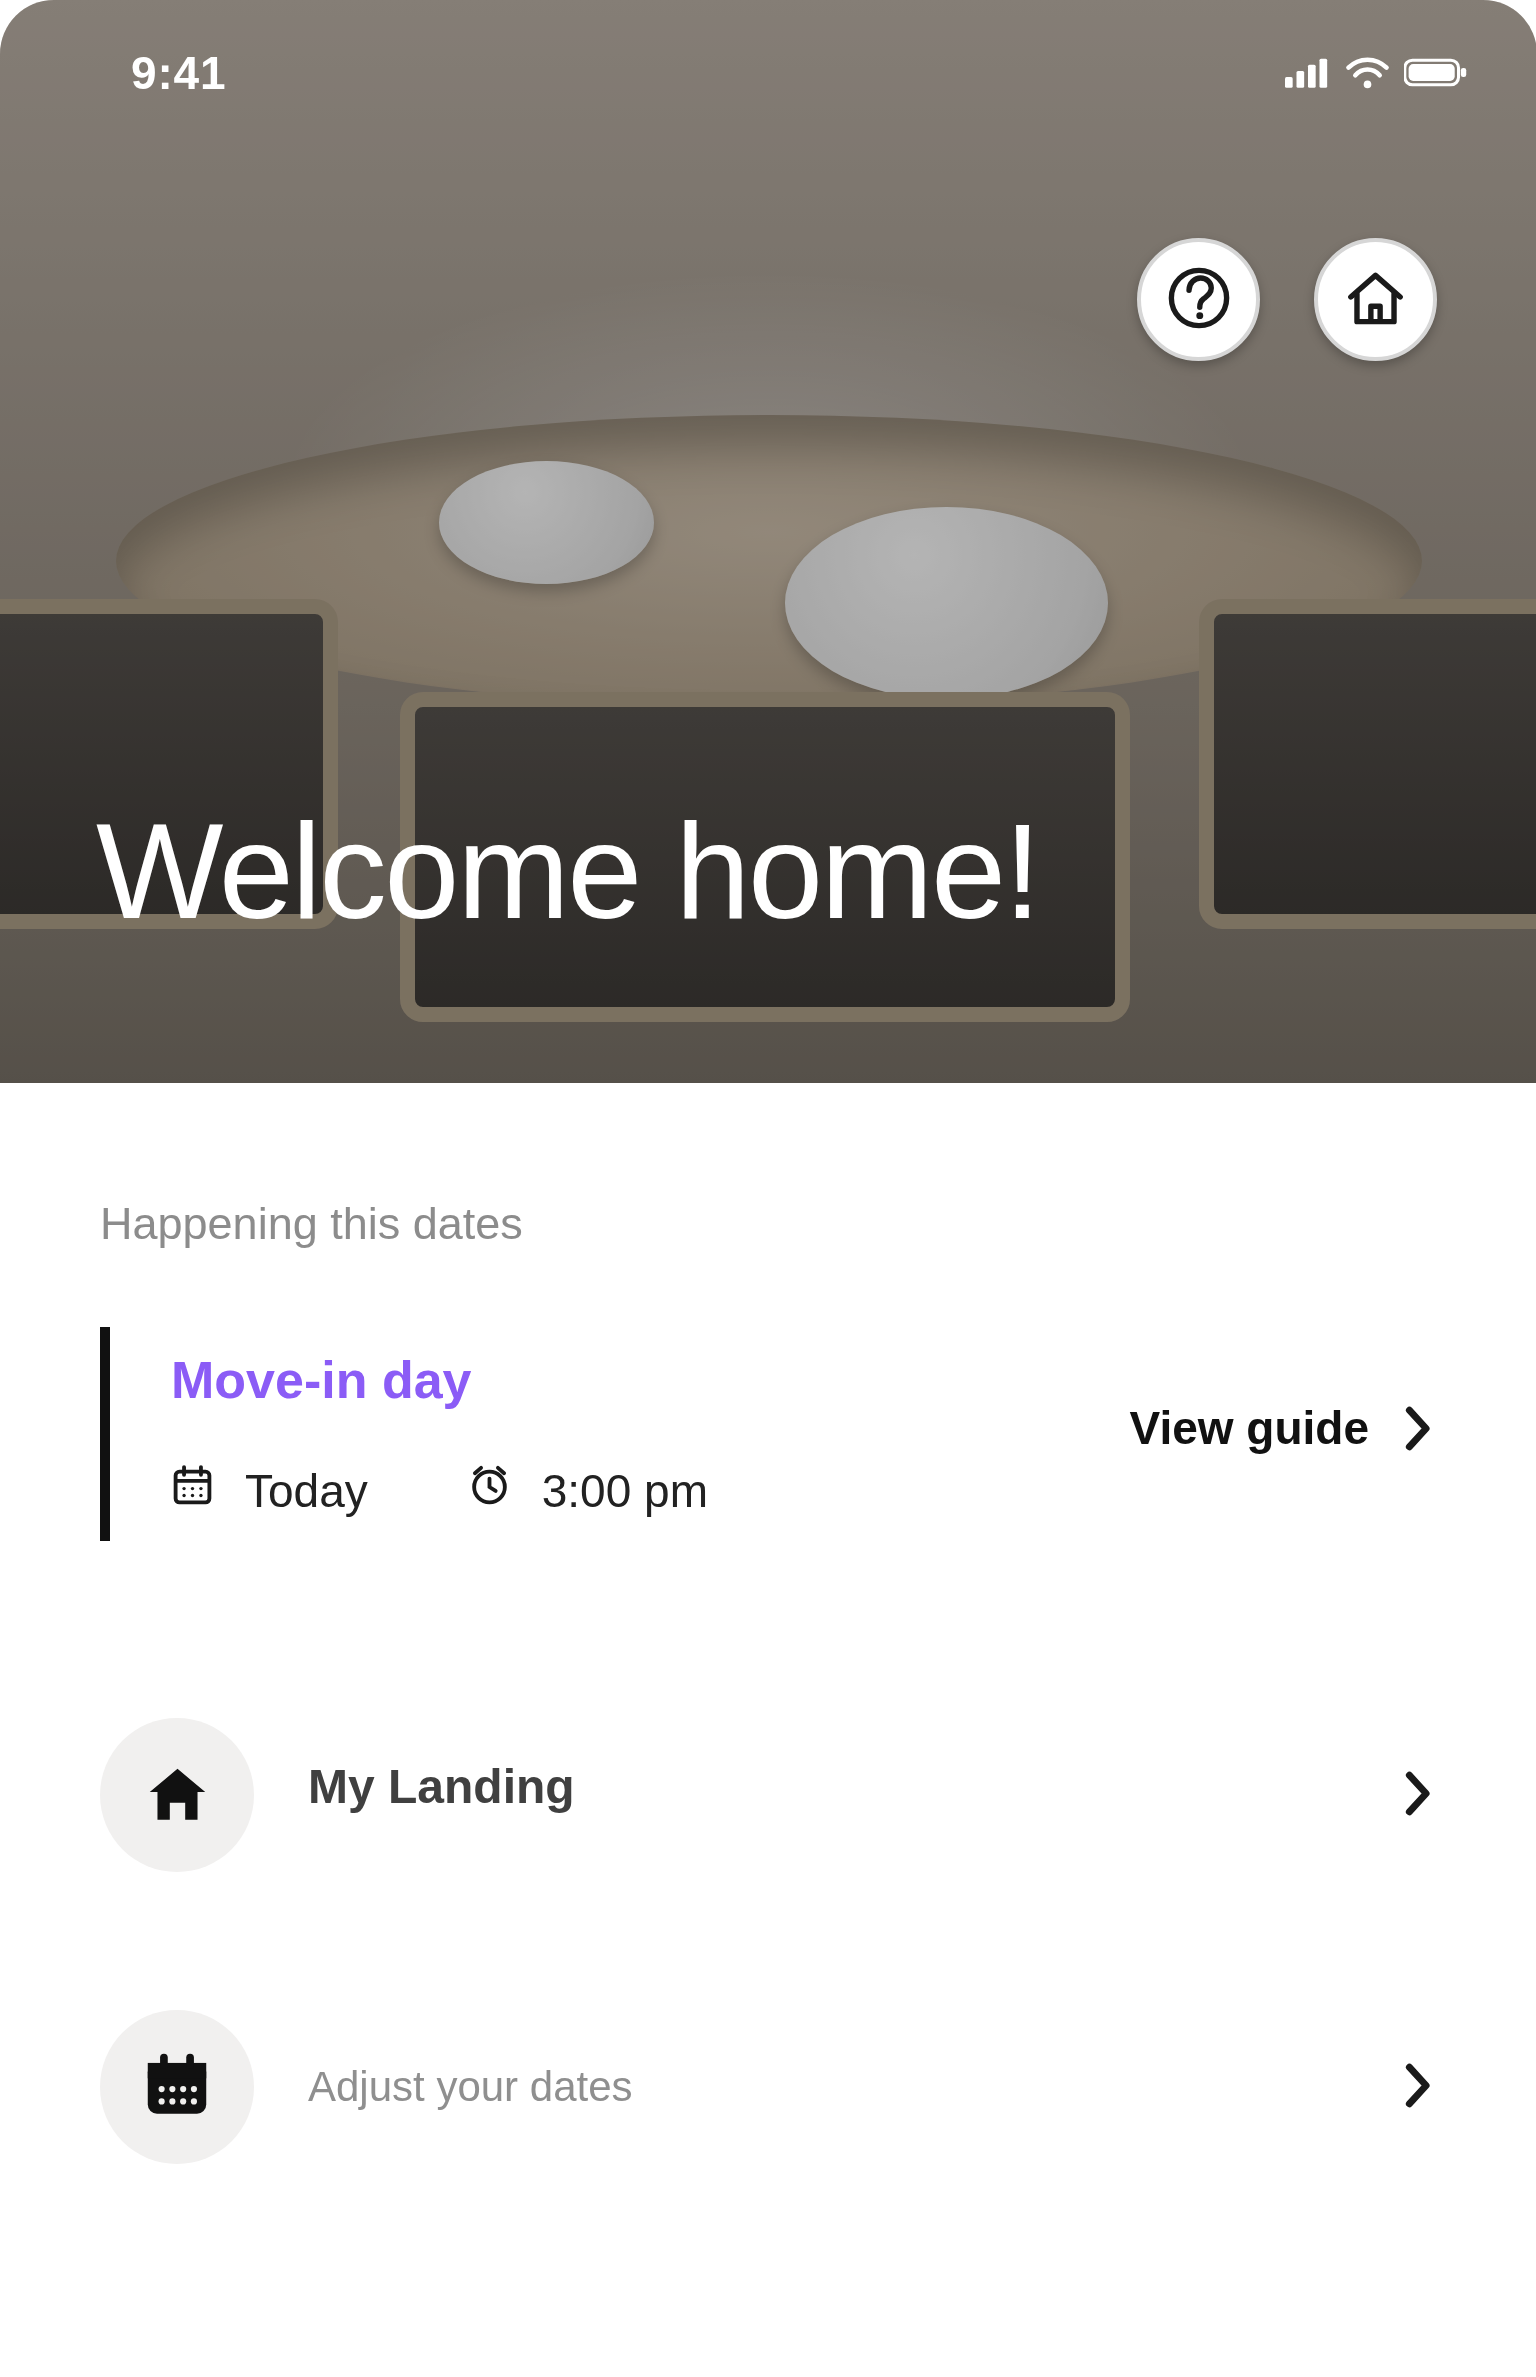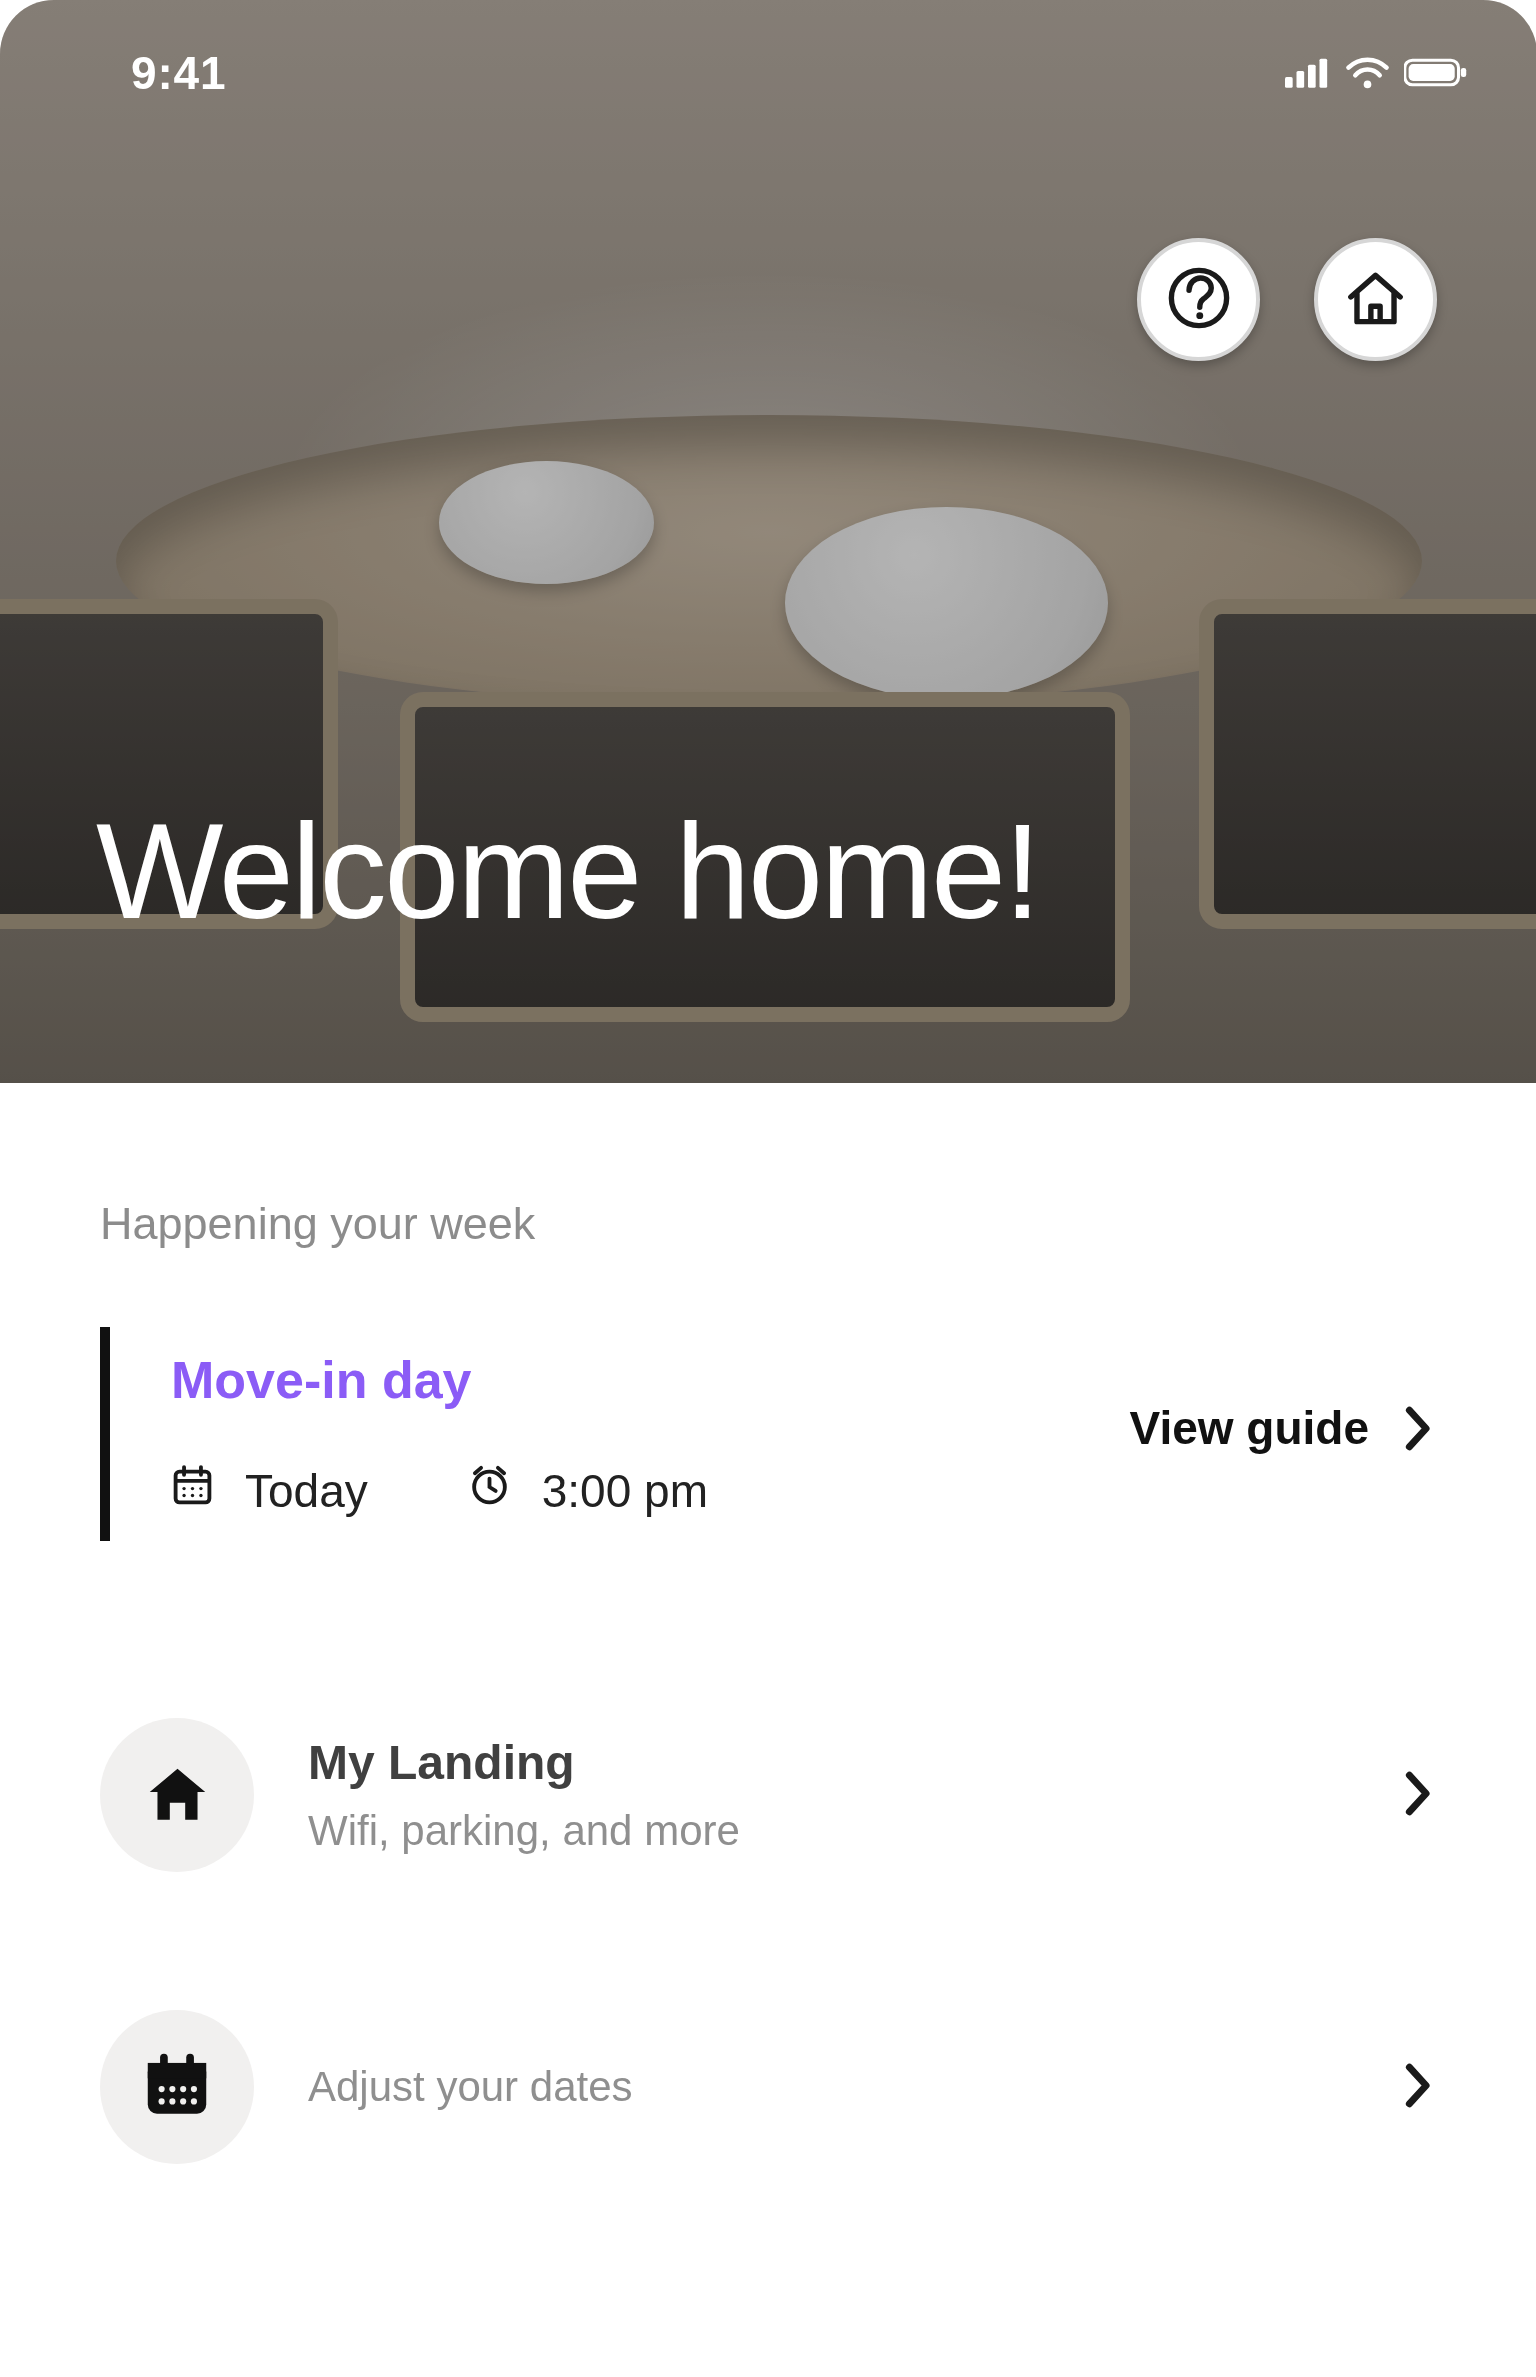--- a/index.html
+++ b/index.html
@@ -256,21 +256,21 @@
         </svg>
       </span>
     </div>
   </div>
 
   <div class="hero-title">Welcome home!</div>
 </div>
 
 <div class="content">
 
-  <div class="section-label">Happening your week</div>
+  <div class="section-label">Happening this dates</div>
 
   <div class="event-card">
     <div class="event-main">
       <div class="event-title">Move-in day</div>
       <div class="event-meta">
         <div class="meta-item">
           <span>
             <svg width="43" height="43" viewBox="0 0 56 56">
               <rect x="6" y="10" width="44" height="40" rx="5" fill="none" stroke="#1a1a1a" stroke-width="5"></rect>
               <line x1="6" y1="22" x2="50" y2="22" stroke="#1a1a1a" stroke-width="5"></line>
@@ -314,21 +314,20 @@
   <div class="menu-row">
     <div class="menu-icon">
       <span>
         <svg width="77" height="77" viewBox="0 0 100 100">
           <path d="M14 48 L50 18 L86 48 L76 48 L76 84 L60 84 L60 62 L40 62 L40 84 L24 84 L24 48 Z" fill="#111"></path>
         </svg>
       </span>
     </div>
     <div class="menu-text">
       <div class="menu-title">My Landing</div>
-      <div class="menu-sub">Wifi, parking, and more</div>
     </div>
     <span class="chevron">
       <svg width="37" height="55" viewBox="0 0 48 72">
         <path d="M12 12 L34 36 L12 60" fill="none" stroke="#1a1a1a" stroke-width="9" stroke-linecap="round" stroke-linejoin="round"></path>
       </svg>
     </span>
   </div>
 
   <div class="menu-row" style="margin-bottom:0;">
     <div class="menu-icon">

